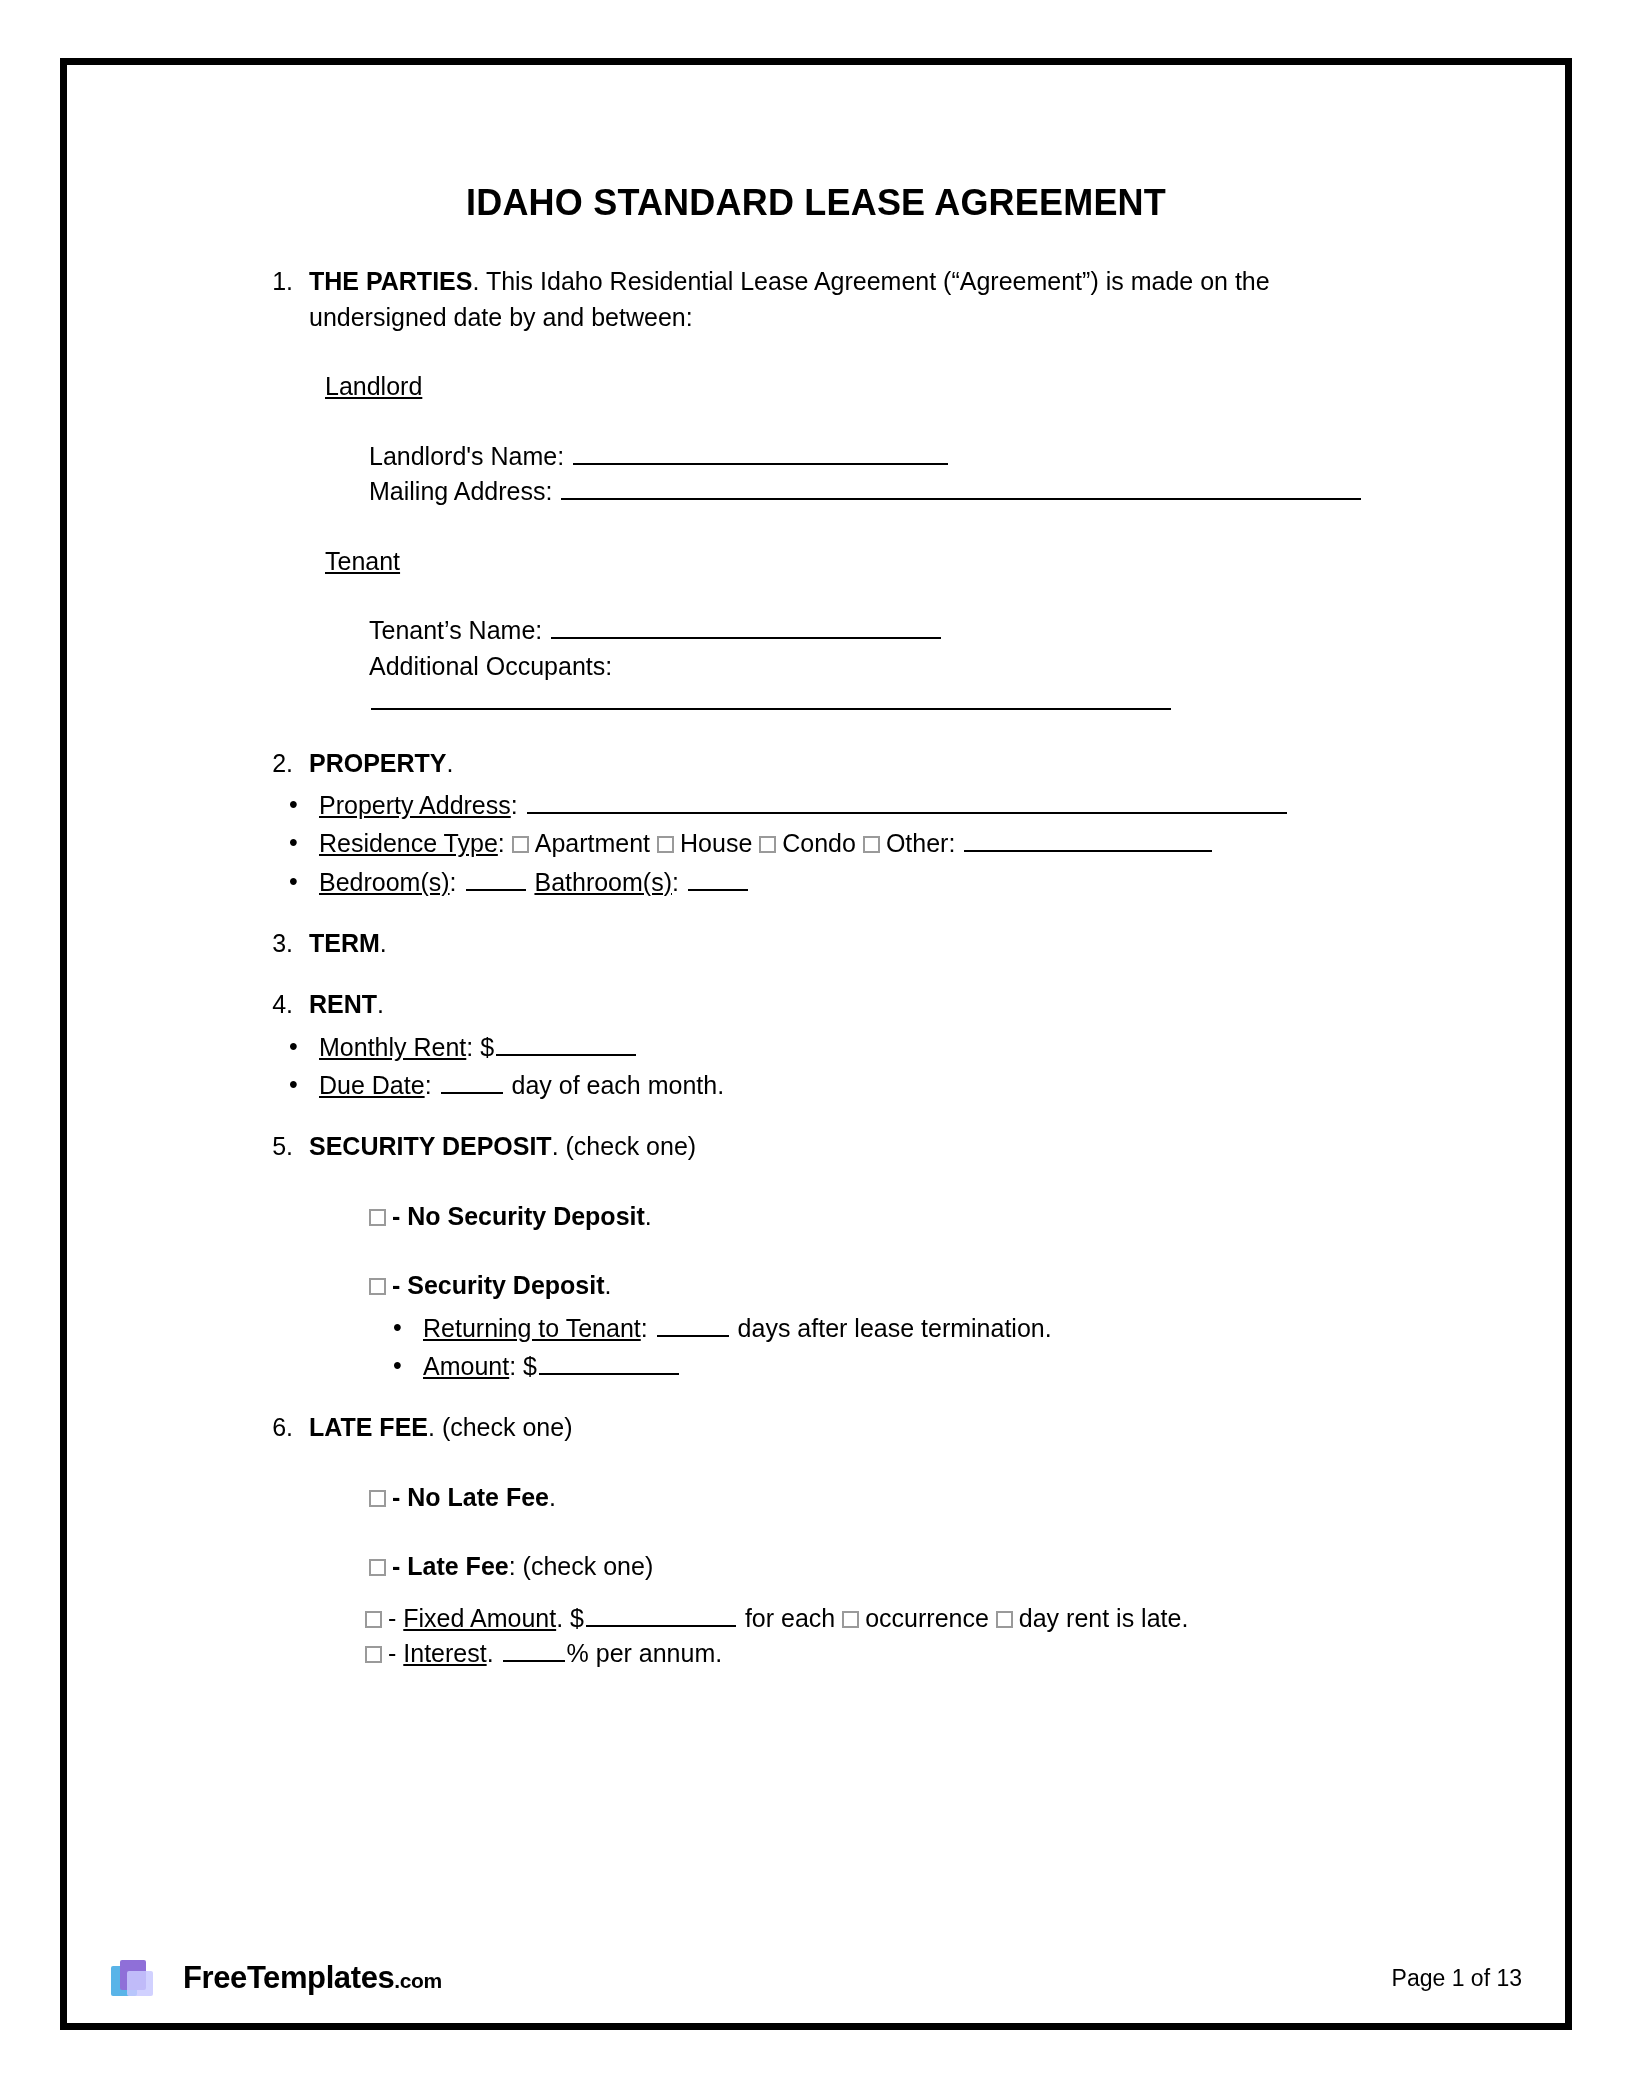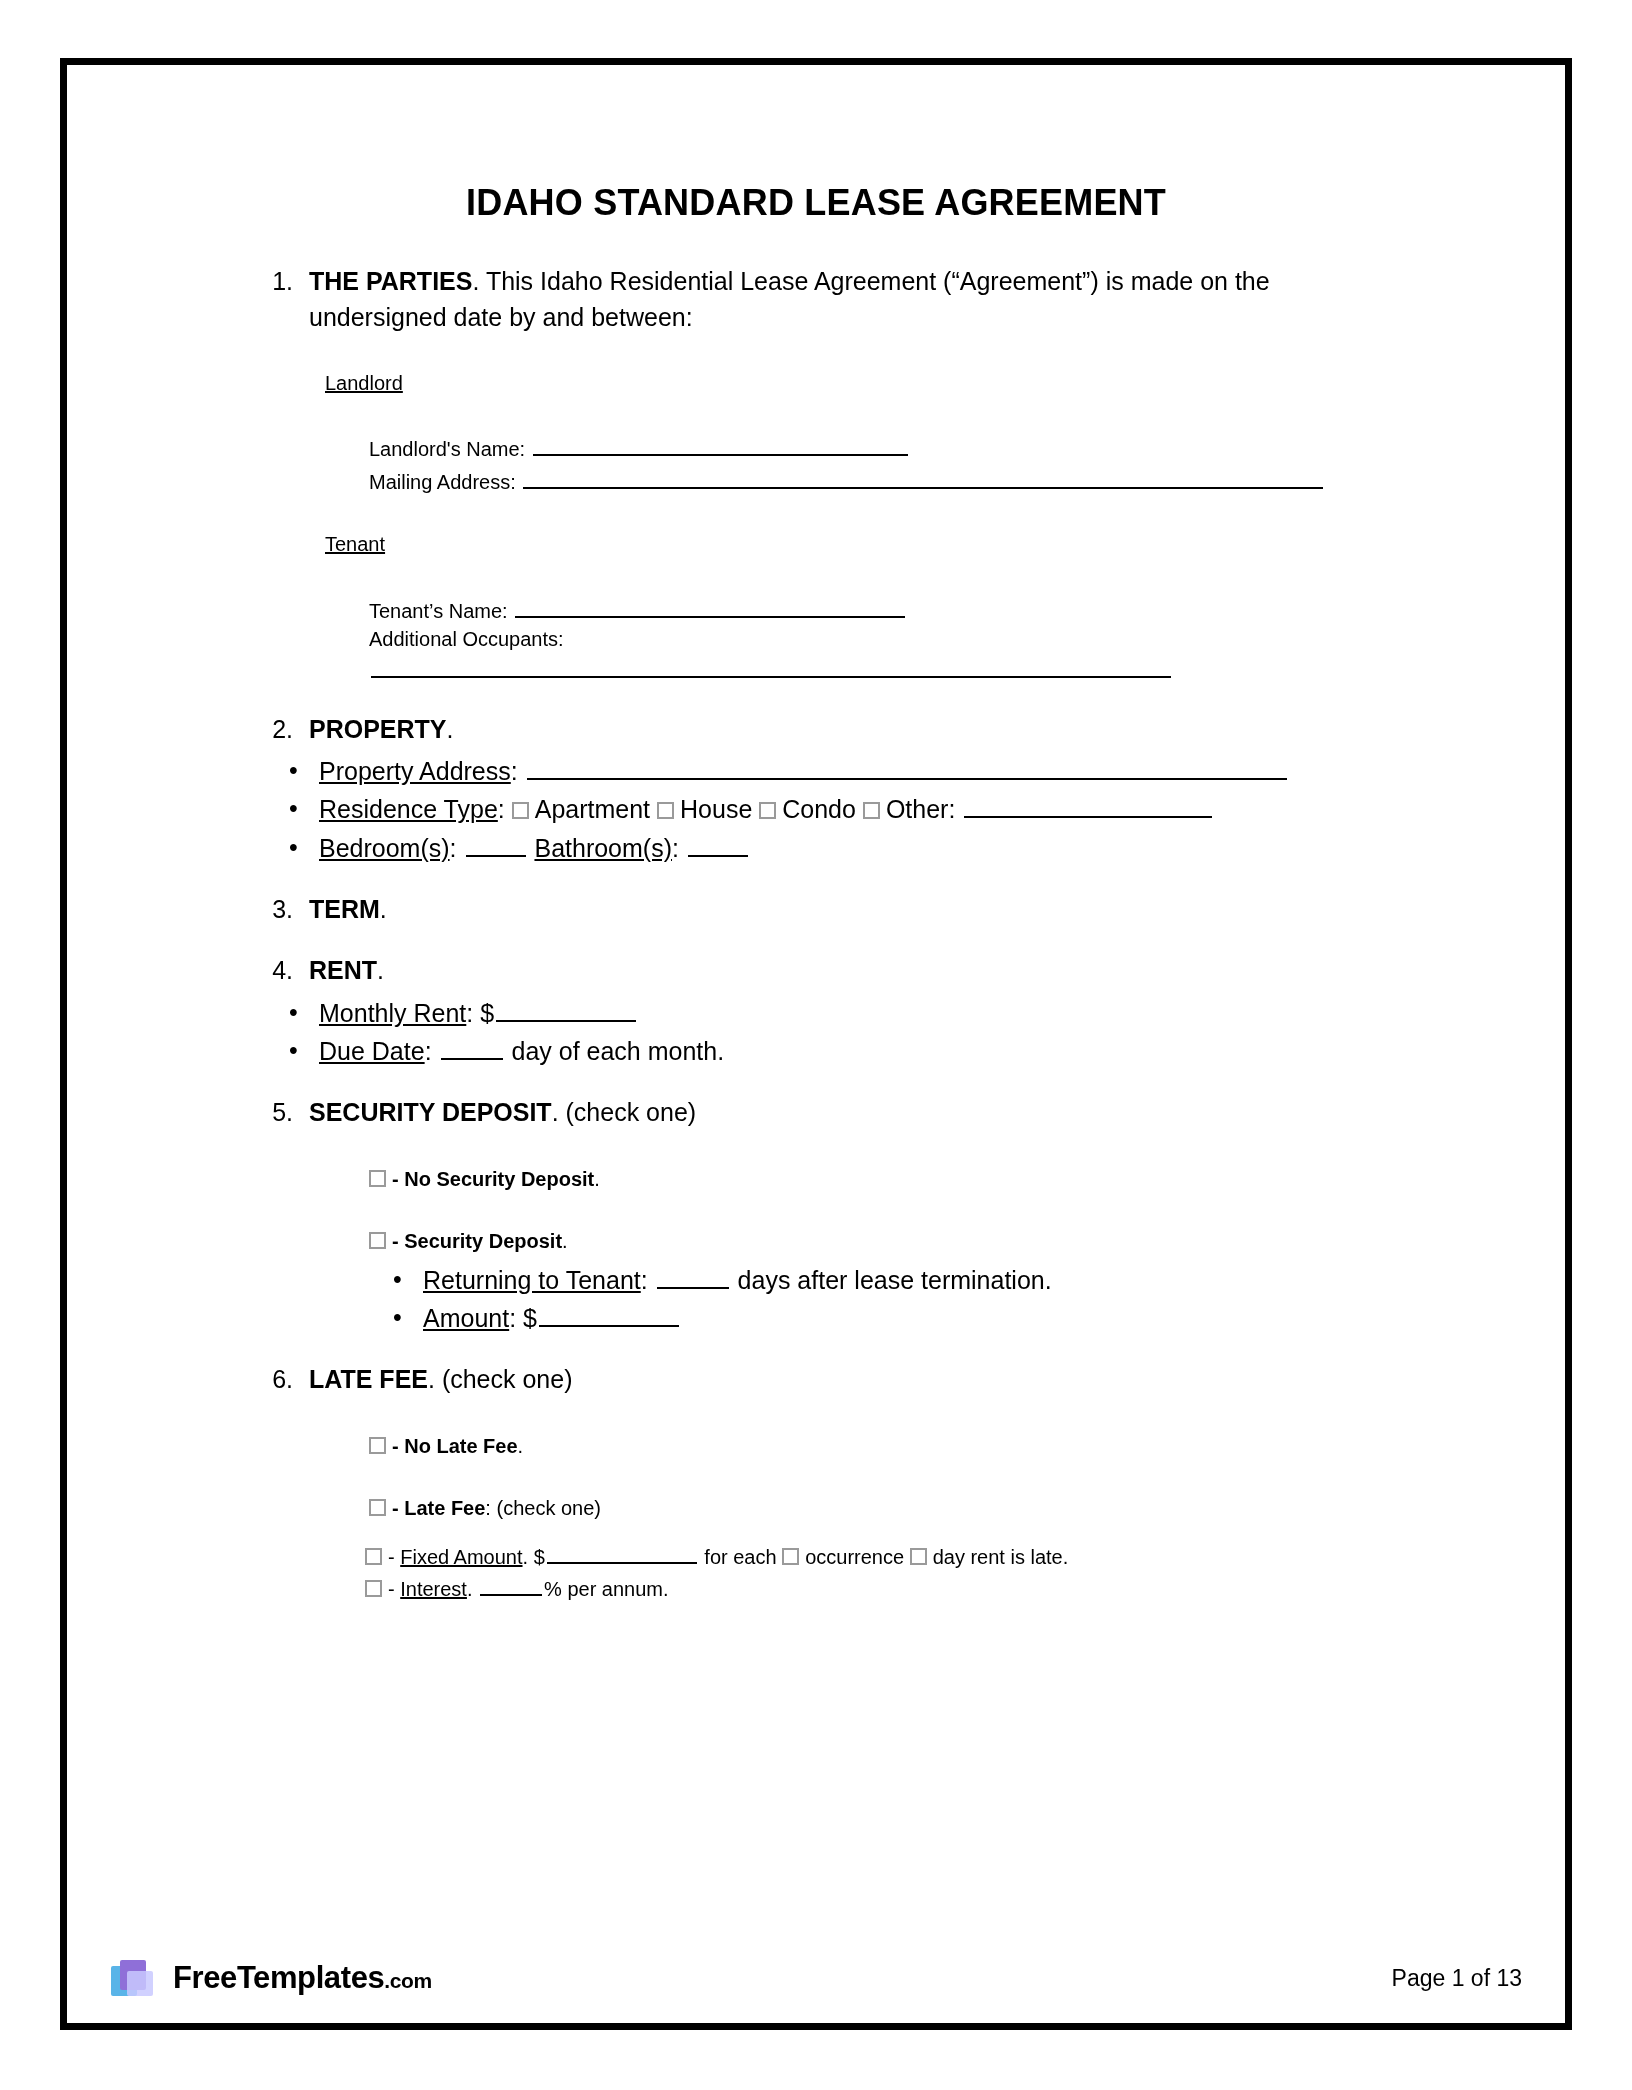--- a/index.html
+++ b/index.html
@@ -39,21 +39,21 @@
     box-sizing: border-box;
   }
   h1.title {
     text-align: center;
     font-size: 36px;
     font-weight: bold;
     letter-spacing: 0.2px;
     margin: 48px 0 40px 0;
   }
   .body-text {
-    font-size: 20px;
+    font-size: 25px;
     line-height: 1.42;
   }
   .num-item {
     display: flex;
     font-size: 25px;
     line-height: 1.42;
     margin-top: 26px;
   }
   .num-item .num {
     width: 44px;
@@ -113,21 +113,21 @@
     right: 0;
     bottom: 92px;
     padding: 0 110px;
     display: flex;
     align-items: center;
     justify-content: space-between;
   }
   .logo-wrap {
     display: flex;
     align-items: center;
-    gap: 19px;
+    gap: 29px;
   }
   .logo-text {
     font-size: 31px;
     font-weight: bold;
     letter-spacing: -0.4px;
   }
   .logo-text .dotcom {
     font-size: 21px;
     font-weight: bold;
   }

